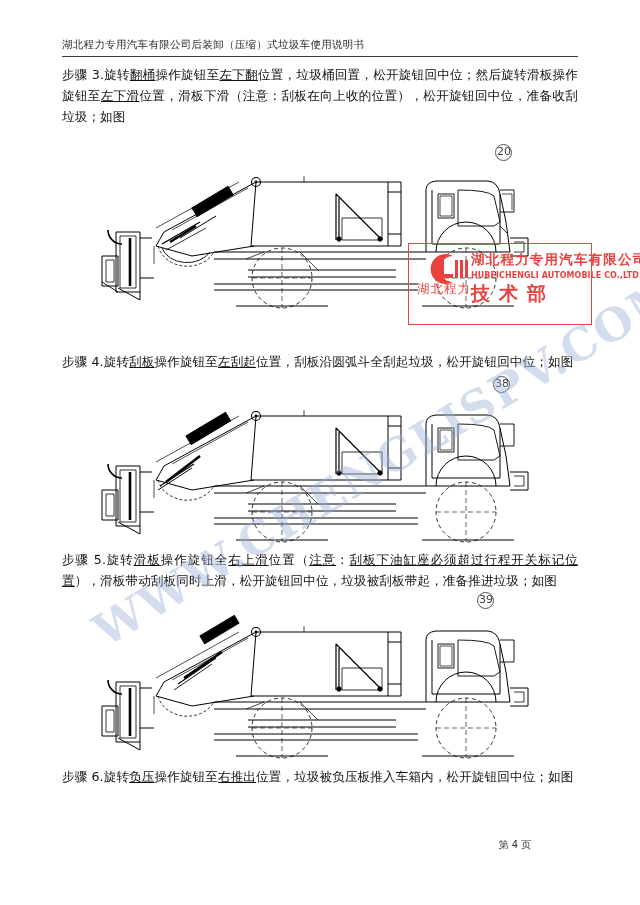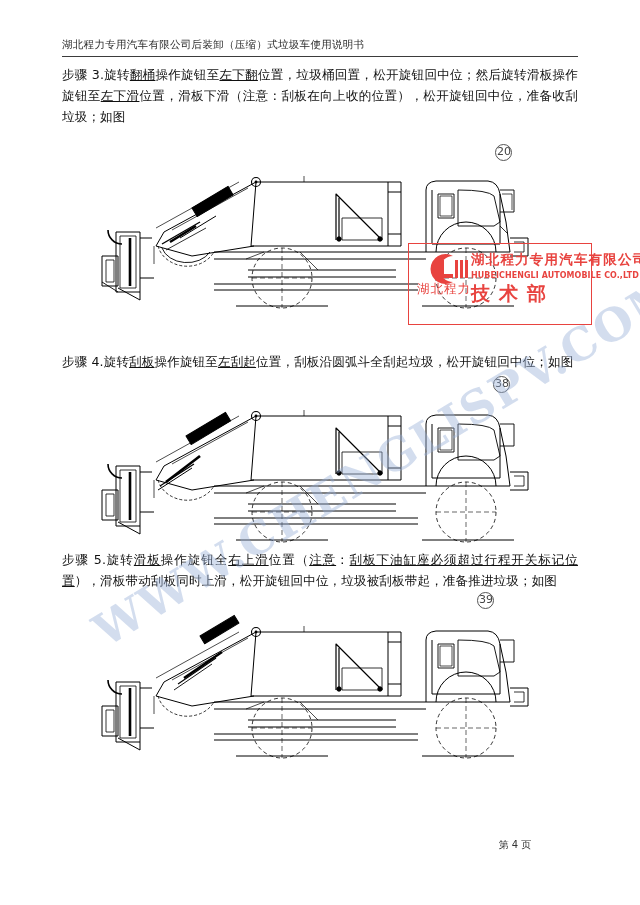--- a/index.html
+++ b/index.html
@@ -456,18 +456,21 @@
           <path d="M140 146 L232 146" stroke-width="1"></path>
           <path d="M326 146 L418 146" stroke-width="1"></path>
           <path d="M150 99 L168 92" stroke-width="0.7"></path>
           <path d="M204 92 L222 110" stroke-width="0.7"></path>
           <path d="M208 22 L208 16" stroke-width="0.7"></path>
         </g>
       </svg>
     </div>
   </div>
 
+  <div class="para p-step6">
+    <span>步骤 6.旋转<u>负压</u>操作旋钮至<u>右推出</u>位置，垃圾被负压板推入车箱内，松开旋钮回中位；如图</span>
+  </div>
 
   <div class="watermark">WWW.CHENGLISPV.COM</div>
 
   <div class="footer">第 4 页</div>
 
 </div>
 
 </body></html>

